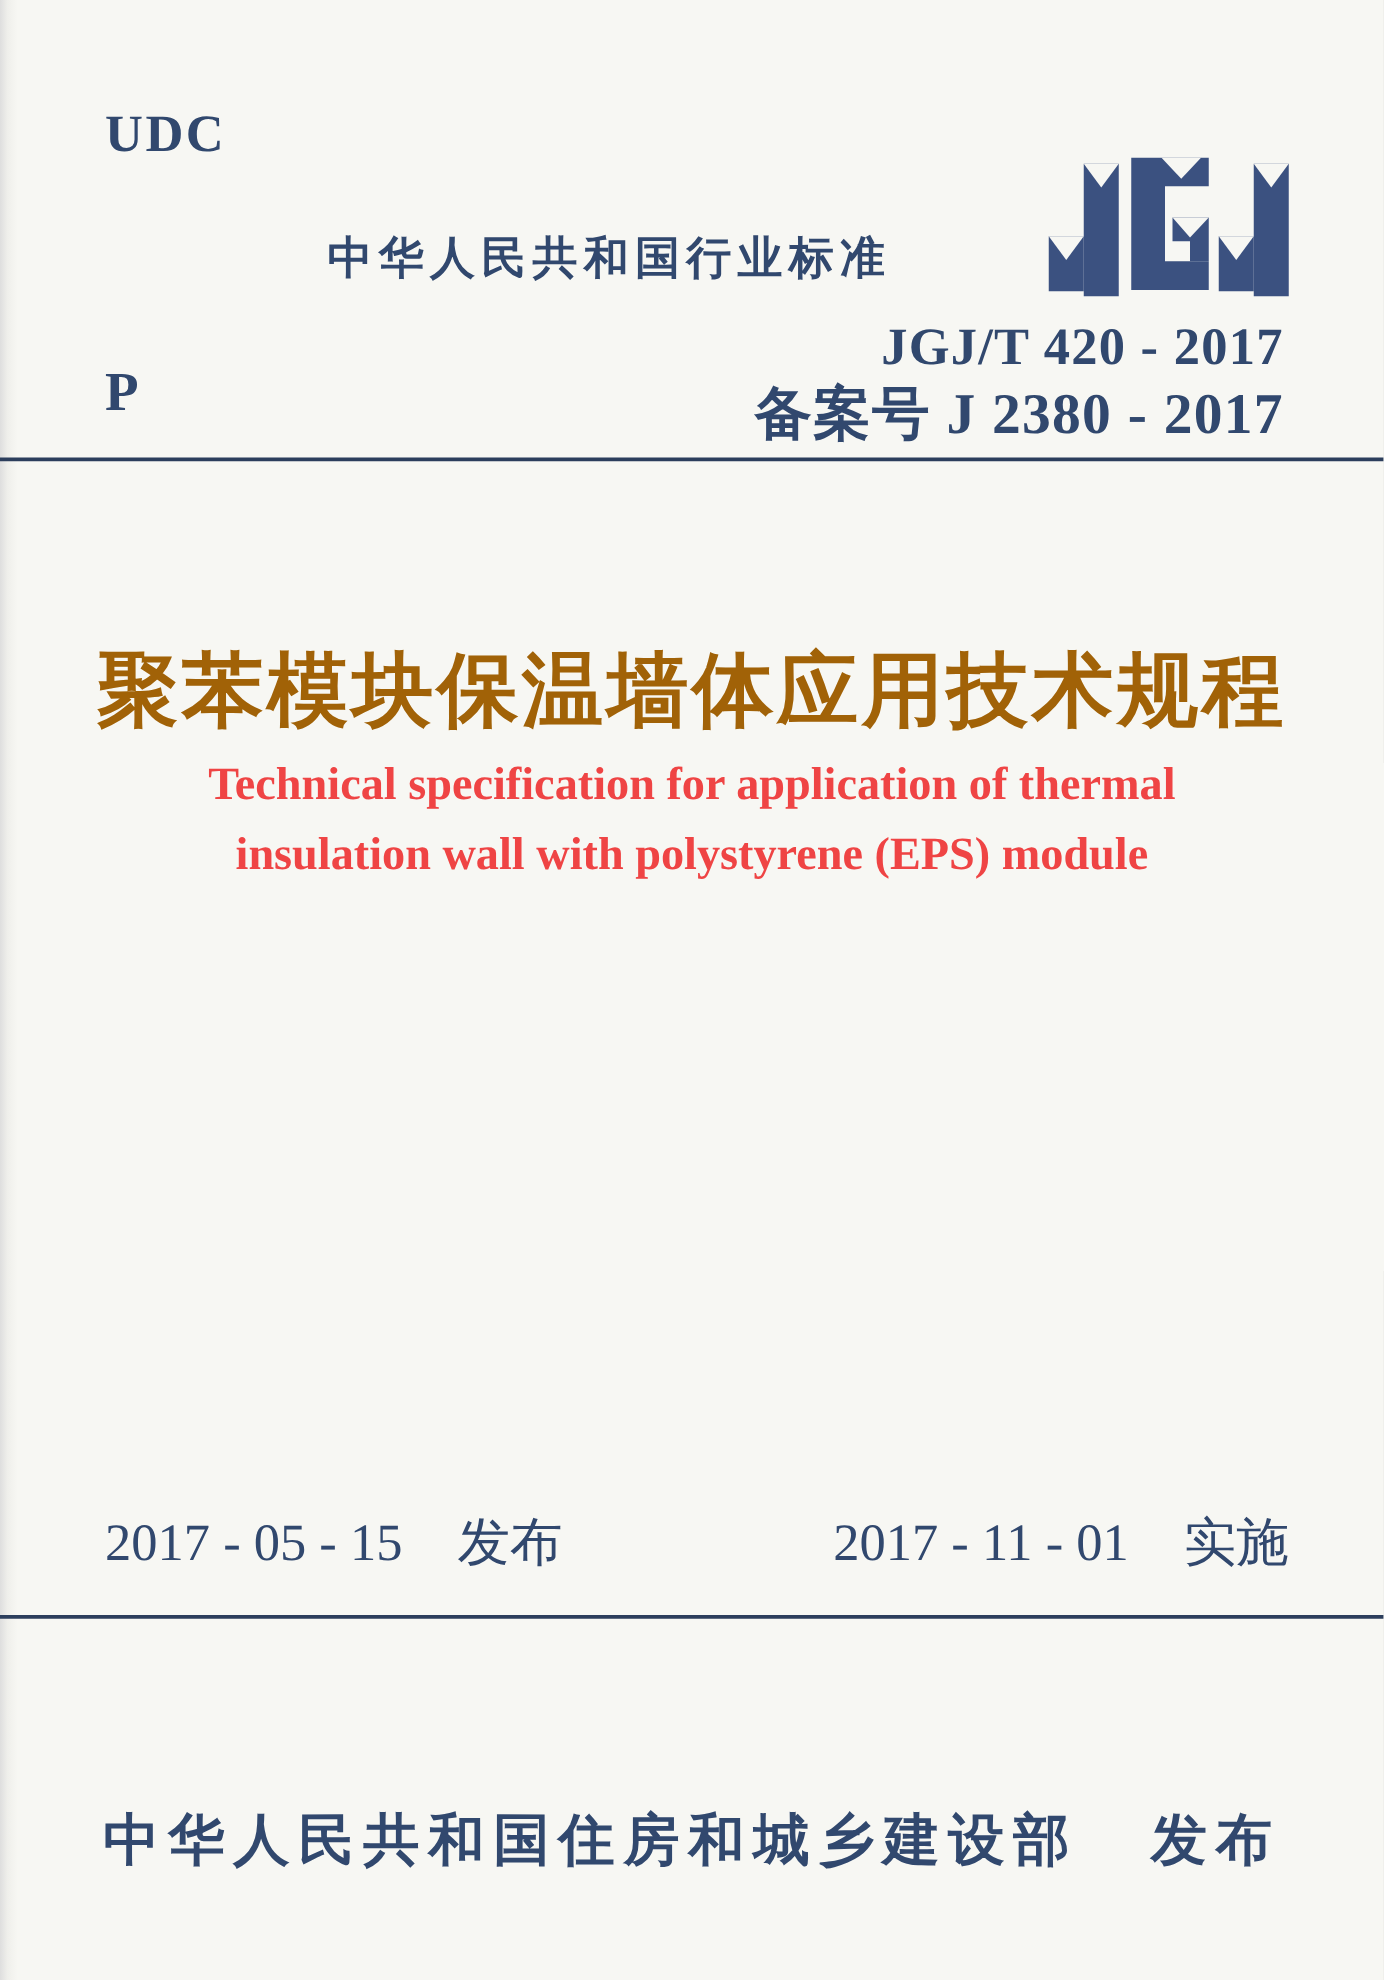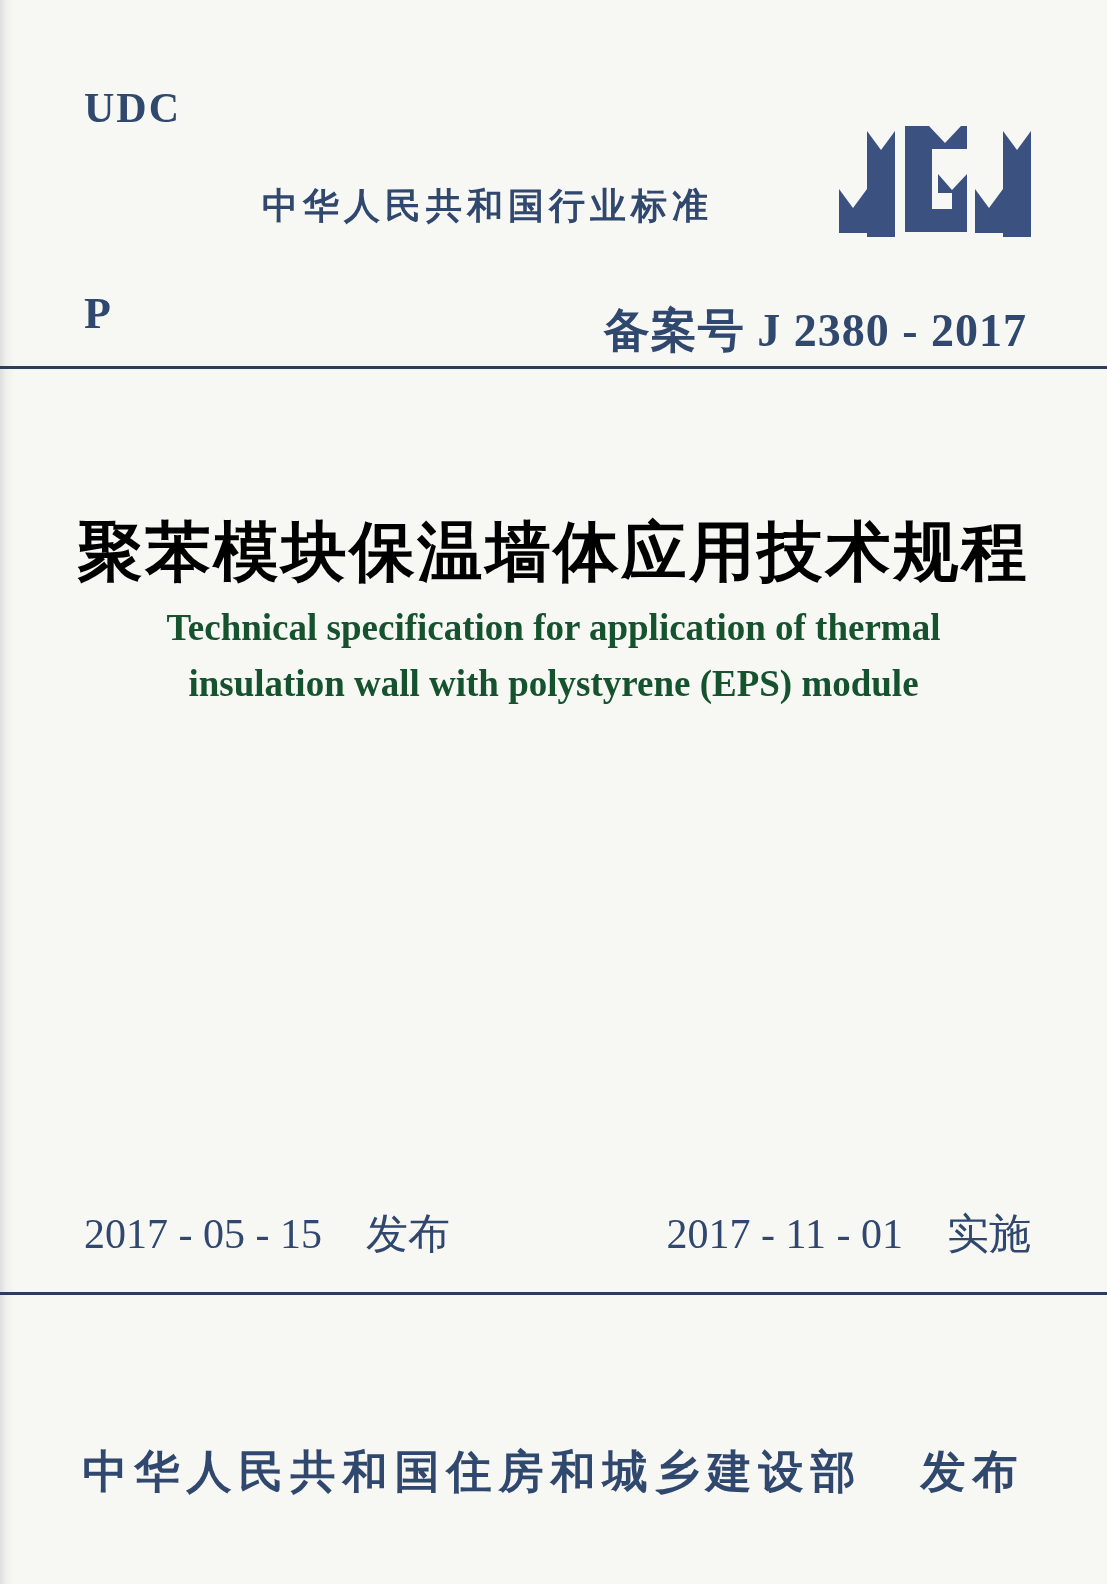--- a/index.html
+++ b/index.html
@@ -61,28 +61,28 @@
     left: 0; width: 100%; height: 3px;
     background: #2c3e5c;
   }
   .rule-top { top: 366px; }
   .rule-bottom { top: 1292px; }
 
   .title-cn {
     left: 0; top: 508px; width: 100%;
     text-align: center;
     font-size: 65px; font-weight: 600; letter-spacing: 3px;
-    color: #000000;
+    color: #a16207;
     white-space: nowrap;
   }
   .title-en {
     left: 0; width: 100%;
     text-align: center;
     font-size: 37px; font-weight: 600;
-    color: #14532d;
+    color: #ef4444;
     white-space: nowrap;
   }
   .title-en-1 { top: 606px; }
   .title-en-2 { top: 662px; }
 
   .date-row {
     left: 84px; right: 76px; top: 1206px;
     display: flex;
     justify-content: space-between;
     font-size: 42px; font-weight: normal;
@@ -132,20 +132,21 @@
 
       <g transform="translate(138,5)">
         <polygon points="30,0 58,0 58,106 30,106" fill="#3b5180"></polygon>
         <polygon points="2,58 30,58 30,102 2,102" fill="#3b5180"></polygon>
         <polygon points="30,0 58,0 44,19" fill="#f7f7f3"></polygon>
         <polygon points="2,58 30,58 16,77" fill="#f7f7f3"></polygon>
       </g>
     </svg>
   </div>
 
+  <div class="abs std-code">JGJ/T 420 - 2017</div>
 
   <div class="abs record-code">备案号 J 2380 - 2017</div>
 
   <div class="abs rule rule-top"></div>
 
   <div class="abs title-cn">聚苯模块保温墙体应用技术规程</div>
 
   <div class="abs title-en title-en-1">Technical specification for application of thermal</div>
   <div class="abs title-en title-en-2">insulation wall with polystyrene (EPS) module</div>
 

